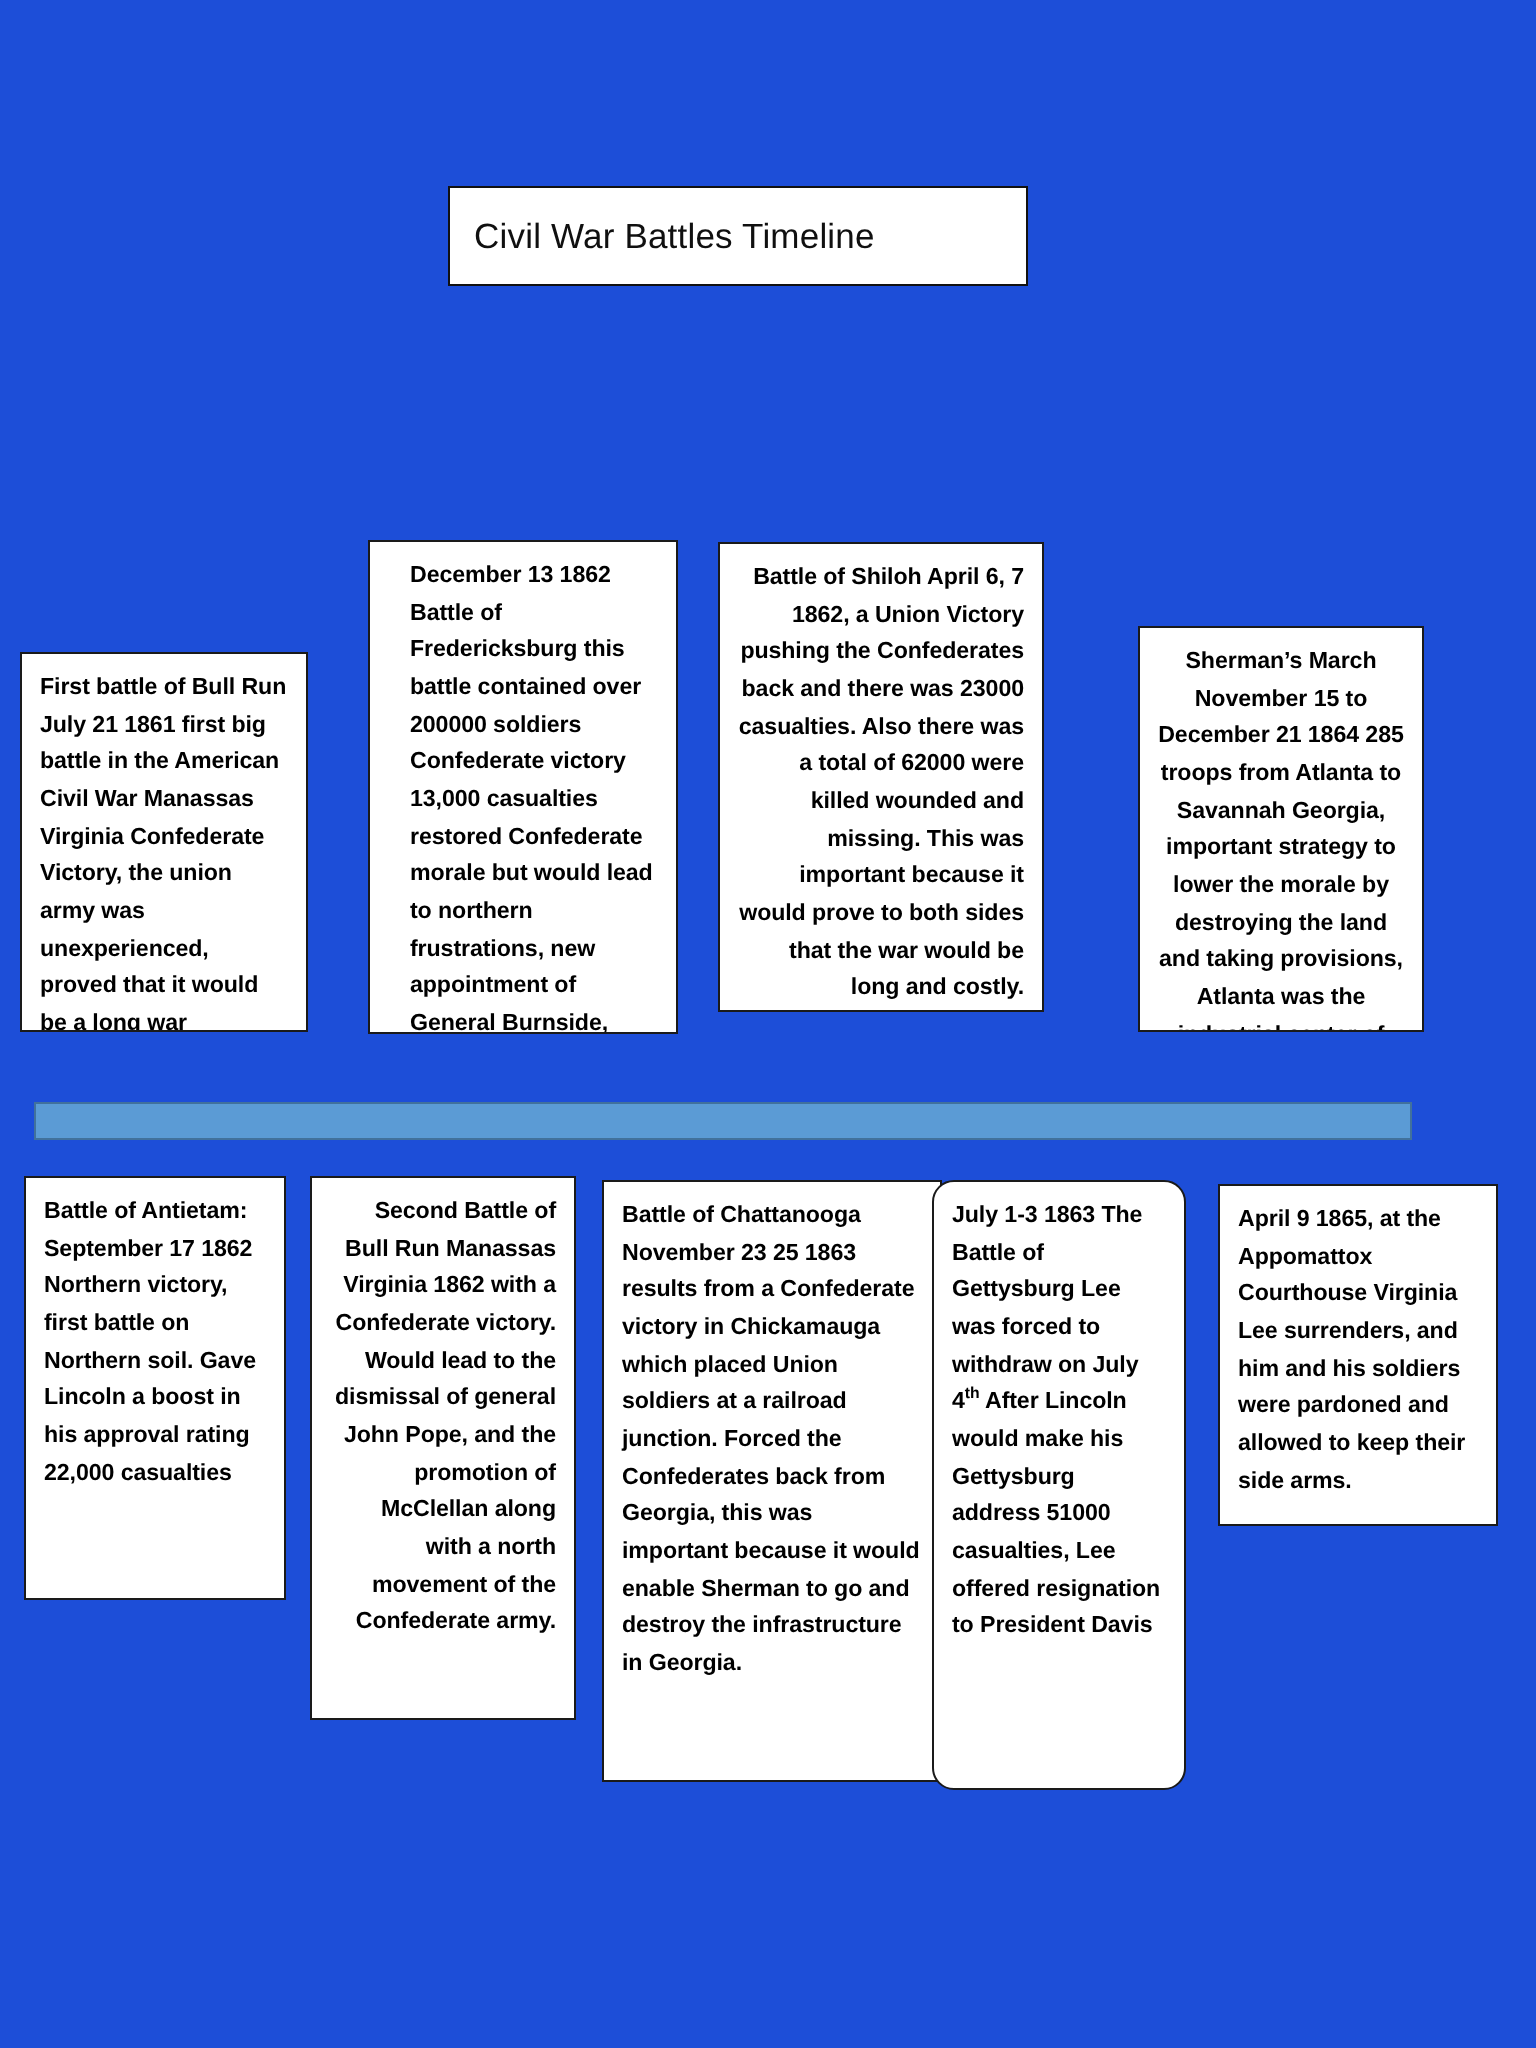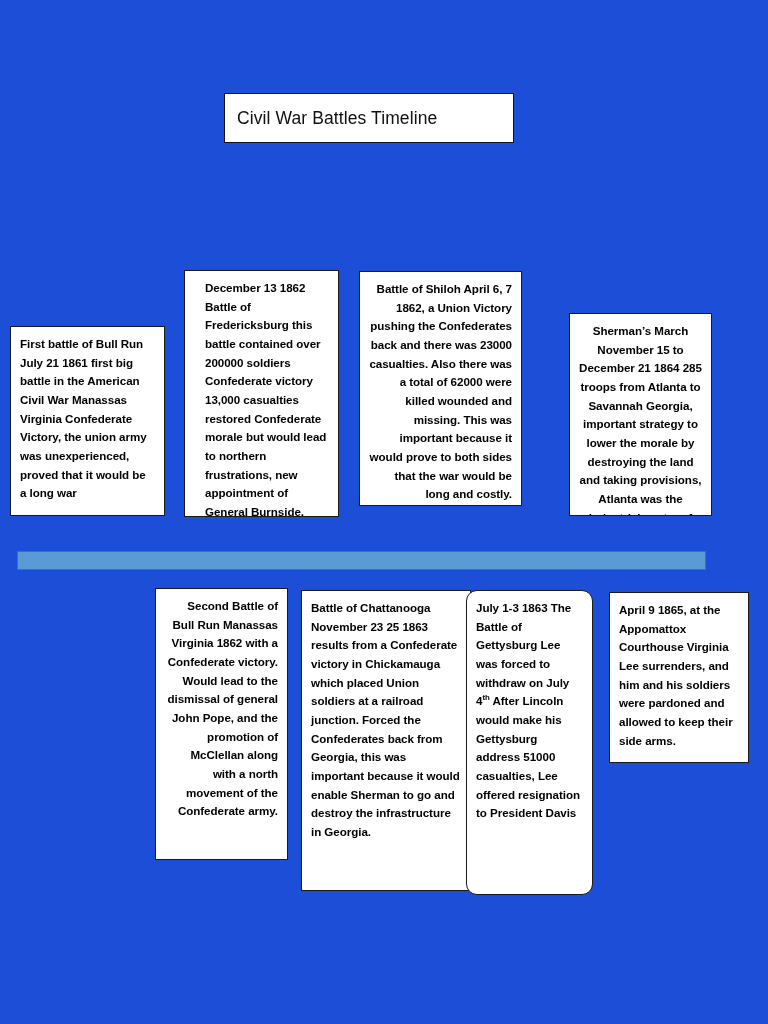--- a/index.html
+++ b/index.html
@@ -82,36 +82,39 @@
 <body>
 
 <div id="page">
 
   <div class="title-box">
     <span class="title-text">Civil War Battles Timeline</span>
   </div>
 
   <div class="timeline-bar"></div>
 
-  <div class="event-box" style="left:10px; top:326px; width:155px; height:190px;">
+  <div class="event-box" style="left:10px; top:326px; width:144px; height:190px;">
     <div class="event-text">First battle of Bull Run July 21 1861 first big battle in the American Civil War Manassas Virginia Confederate Victory, the union army was unexperienced, proved that it would be a long war</div>
   </div>
 
   <div class="event-box" style="left:184px; top:270px; width:155px; height:247px;padding-left:20px;">
     <div class="event-text">December 13 1862 Battle of Fredericksburg this battle contained over 200000 soldiers Confederate victory 13,000 casualties restored Confederate morale but would lead to northern frustrations, new appointment of General Burnside,</div>
   </div>
 
   <div class="event-box" style="left:359px; top:271px; width:163px; height:235px;text-align:right;">
     <div class="event-text">Battle of Shiloh April 6, 7 1862, a Union Victory pushing the Confederates back and there was 23000 casualties. Also there was a total of 62000 were killed wounded and missing. This was important because it would prove to both sides that the war would be long and costly.</div>
   </div>
 
   <div class="event-box" style="left:569px; top:313px; width:143px; height:203px;text-align:center;">
     <div class="event-text">Sherman’s March November 15 to December 21 1864 285 troops from Atlanta to Savannah Georgia, important strategy to lower the morale by destroying the land and taking provisions, Atlanta was the industrial center of the Confederacy</div>
   </div>
 
+  <div class="event-box" style="left:12px; top:588px; width:131px; height:212px;">
+    <div class="event-text">Battle of Antietam: September 17 1862 Northern victory, first battle on Northern soil. Gave Lincoln a boost in his approval rating 22,000 casualties</div>
+  </div>
 
   <div class="event-box" style="left:155px; top:588px; width:133px; height:272px;text-align:right;">
     <div class="event-text">Second Battle of Bull Run Manassas Virginia 1862 with a Confederate victory. Would lead to the dismissal of general John Pope, and the promotion of McClellan along with a north movement of the Confederate army.</div>
   </div>
 
   <div class="event-box" style="left:301px; top:590px; width:170px; height:301px;">
     <div class="event-text">Battle of Chattanooga November 23 25 1863 results from a Confederate victory in Chickamauga which placed Union soldiers at a railroad junction. Forced the Confederates back from Georgia, this was important because it would enable Sherman to go and destroy the infrastructure in Georgia.</div>
   </div>
 
   <div class="event-box" style="left:466px; top:590px; width:127px; height:305px;border-radius:11px;">

